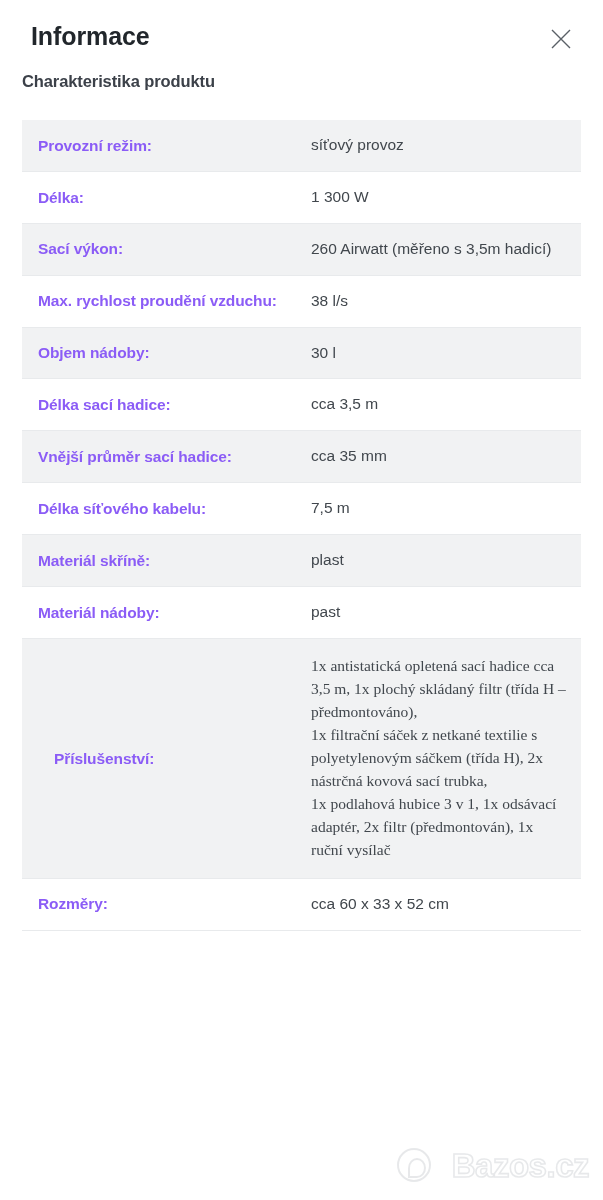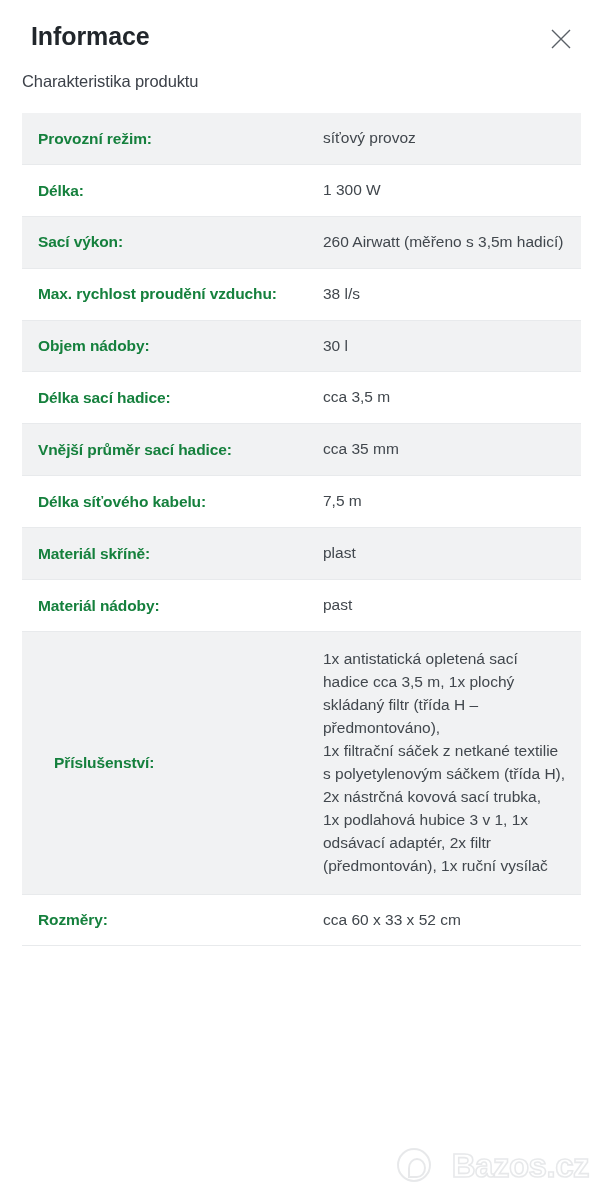--- a/index.html
+++ b/index.html
@@ -54,23 +54,23 @@
     cursor: pointer;
     background: none;
     border: 0;
     padding: 0;
   }
   .close-button svg { display: block; }
 
   
   .section-heading {
     margin: 0;
-    padding: 0 22px 21px 22px;
+    padding: 0 22px 28px 22px;
     font-size: 16.5px;
-    font-weight: 400;
+    font-weight: 700;
     color: #3c4149;
     line-height: 1.2;
     letter-spacing: -0.1px;
   }
 
   
   .spec-table {
     width: 100%;
     padding: 0 22px;
   }
@@ -94,40 +94,40 @@
     padding-top: 14px;
     padding-bottom: 14px;
   }
   .spec-label {
     width: 289px;
     flex: 0 0 289px;
     padding-left: 16px;
     padding-right: 8px;
     font-size: 15.5px;
     font-weight: 700;
-    color: #15803d;
+    color: #8b5cf6;
     line-height: 1.38;
     letter-spacing: -0.1px;
   }
   .spec-value {
     flex: 1 1 auto;
     padding-right: 14px;
     font-size: 15.5px;
     font-weight: 400;
     color: #41474d;
     line-height: 1.48;
     white-space: pre-line;
-    margin-left: 12px;
   }
   
   .spec-row.tall .spec-label { align-items: center; padding-left: 32px; }
   .spec-row.tall .spec-value {
     align-items: flex-start;
     padding-top: 16px;
     padding-bottom: 16px;
+    font-family: Liberation Serif, serif;
   }
 
   
   .watermark {
     position: absolute;
     right: 14px;
     bottom: 18px;
     display: flex;
     align-items: center;
     gap: 21px;

